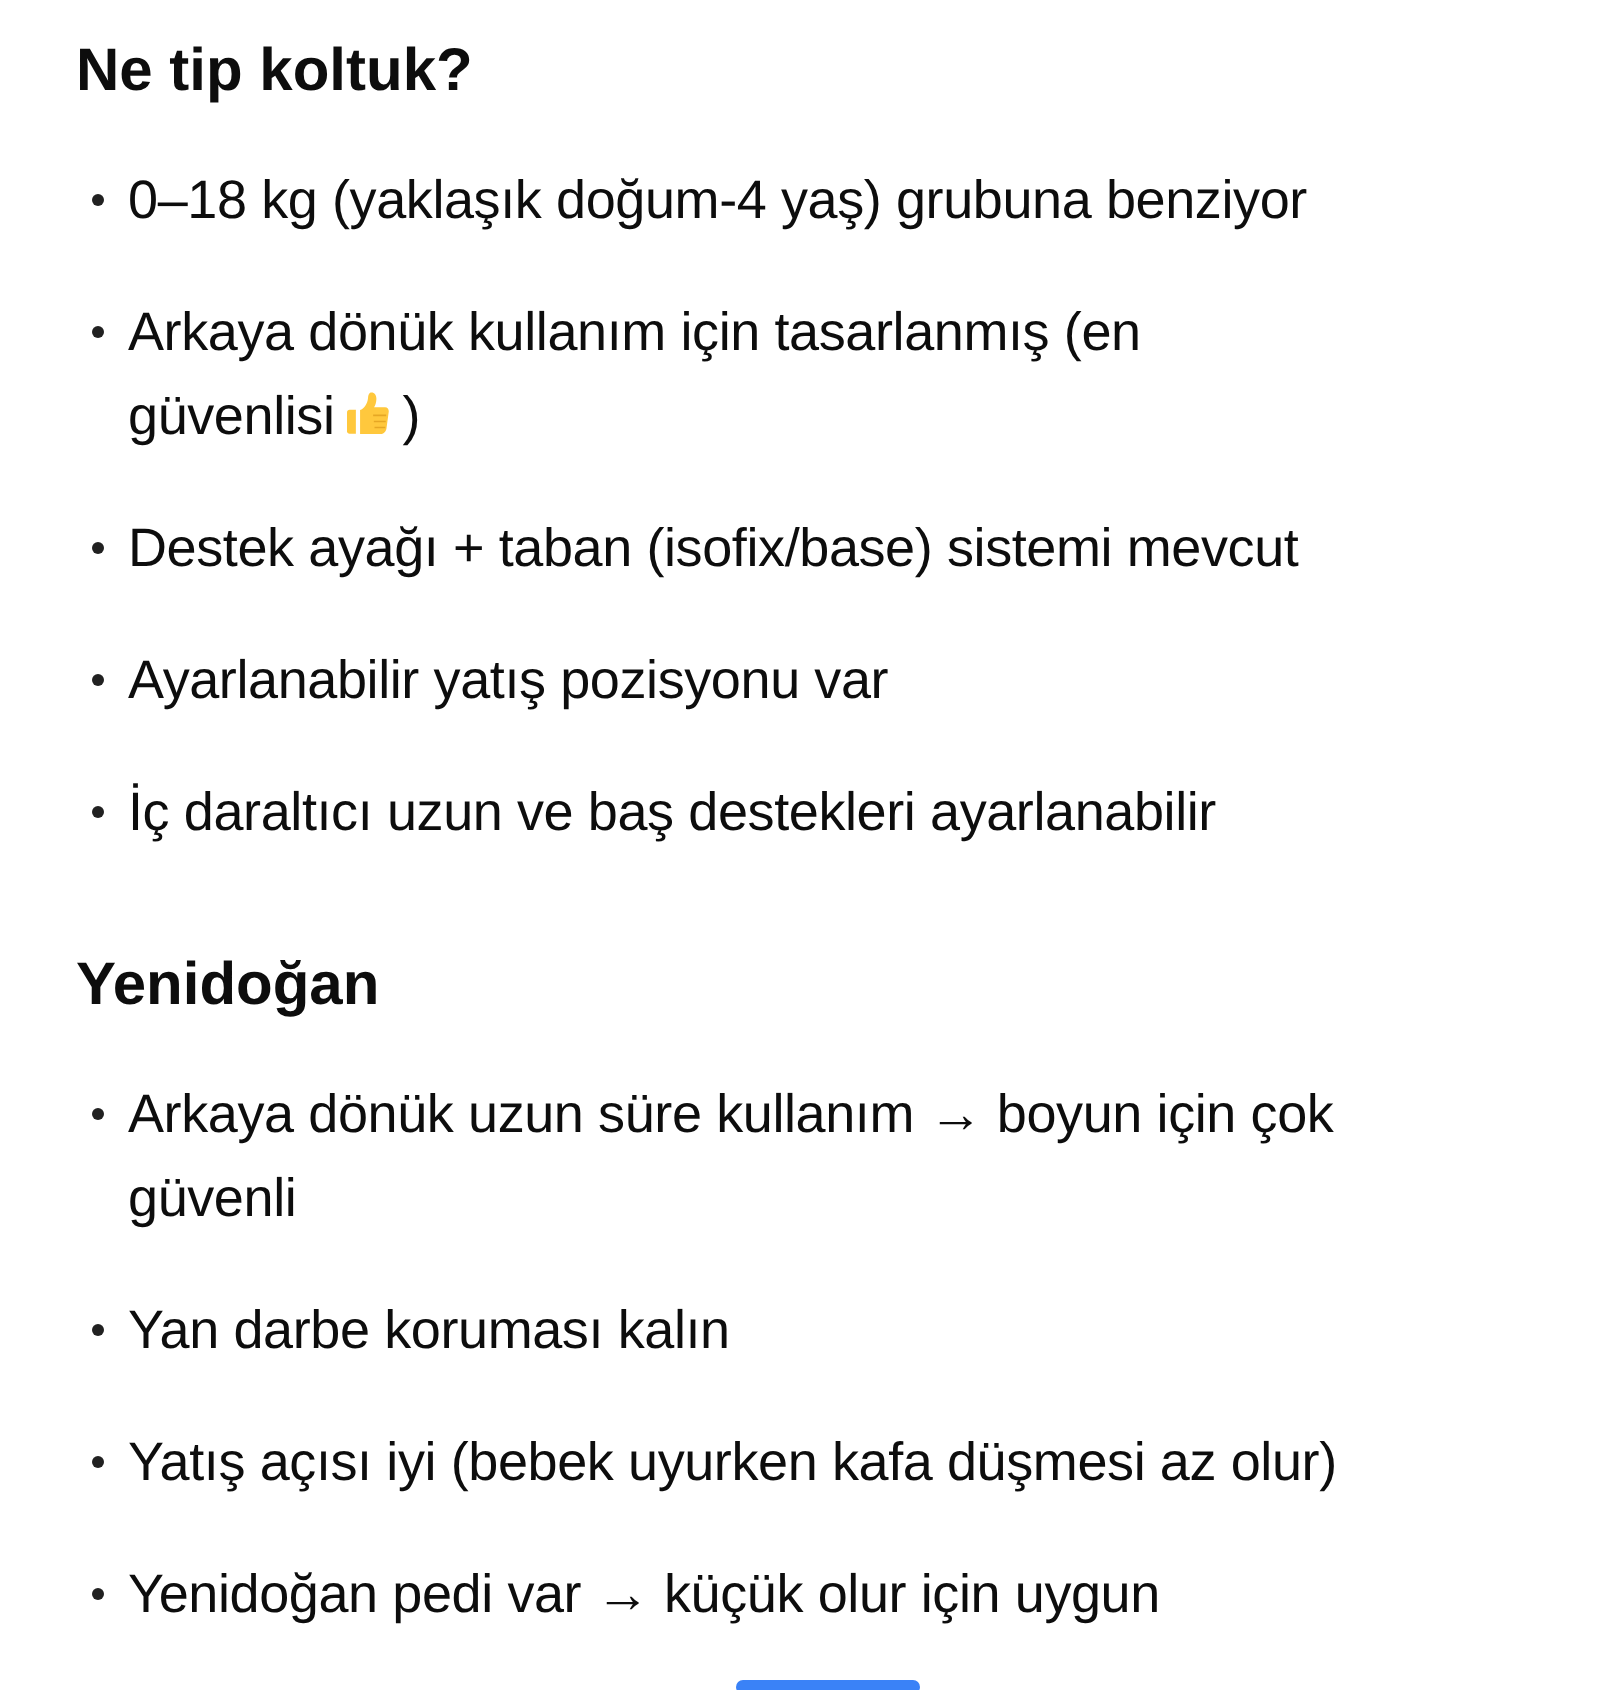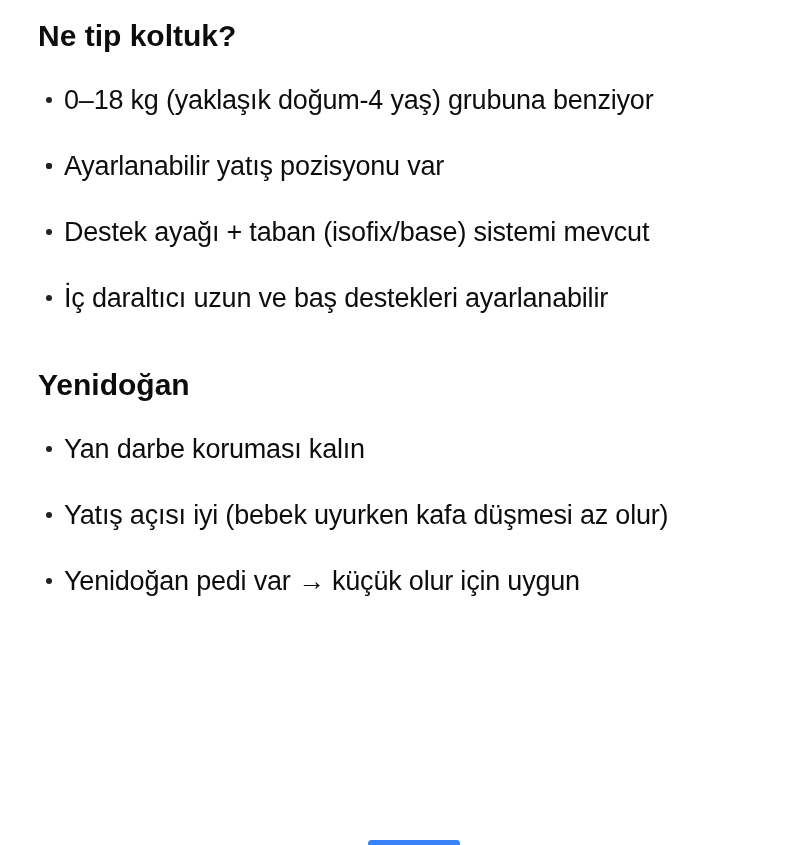--- a/index.html
+++ b/index.html
@@ -80,38 +80,49 @@
 
   <h2 class="section-heading">Ne tip koltuk?</h2>
 
   <ul class="bullet-list">
     <li>
       <span class="dot"></span>
       <span class="txt">0–18 kg (yaklaşık doğum-4 yaş) grubuna benziyor</span>
     </li>
     <li>
       <span class="dot"></span>
+      <span class="txt"><span>Arkaya dönük kullanım için tasarlanmış (en
+güvenlisi</span><svg class="emoji" width="28" height="28" viewBox="0 0 24 24" aria-hidden="true">
+            <path d="M6.8 10.2v10.3H4.1c-.6 0-1.1-.5-1.1-1.1v-8.1c0-.6.5-1.1 1.1-1.1h2.7z" fill="#FFC83D"></path>
+            <path d="M8.6 20.5V10.3c1.7-.7 3.2-2.7 3.4-5.1.1-1.3.4-2.4 1.5-2.4 1.3 0 2.1 1.1 2.1 2.7 0 1.5-.5 3-1 3.6h4.7c1 0 1.7.9 1.6 1.8l-1 7.4c-.2 1.3-1.3 2.3-2.6 2.3H8.6z" fill="#FFC83D"></path>
+            <path d="M14.2 12.6h5.6M14.5 15.2h5.1M14.8 17.8h4.6" stroke="#E6A725" stroke-width="0.7" fill="none"></path>
+          </svg><span>)</span></span>
+    </li>
+    <li>
+      <span class="dot"></span>
+      <span class="txt">Destek ayağı + taban (isofix/base) sistemi mevcut</span>
     </li>
     <li>
       <span class="dot"></span>
       <span class="txt">Ayarlanabilir yatış pozisyonu var</span>
-    </li>
-    <li>
-      <span class="dot"></span>
-      <span class="txt">Destek ayağı + taban (isofix/base) sistemi mevcut</span>
     </li>
     <li>
       <span class="dot"></span>
       <span class="txt">İç daraltıcı uzun ve baş destekleri ayarlanabilir</span>
     </li>
   </ul>
 
   <h2 class="section-heading">Yenidoğan</h2>
 
   <ul class="bullet-list">
+    <li>
+      <span class="dot"></span>
+      <span class="txt">Arkaya dönük uzun süre kullanım → boyun için çok
+güvenli</span>
+    </li>
     <li>
       <span class="dot"></span>
       <span class="txt">Yan darbe koruması kalın</span>
     </li>
     <li>
       <span class="dot"></span>
       <span class="txt">Yatış açısı iyi (bebek uyurken kafa düşmesi az olur)</span>
     </li>
     <li>
       <span class="dot"></span>

